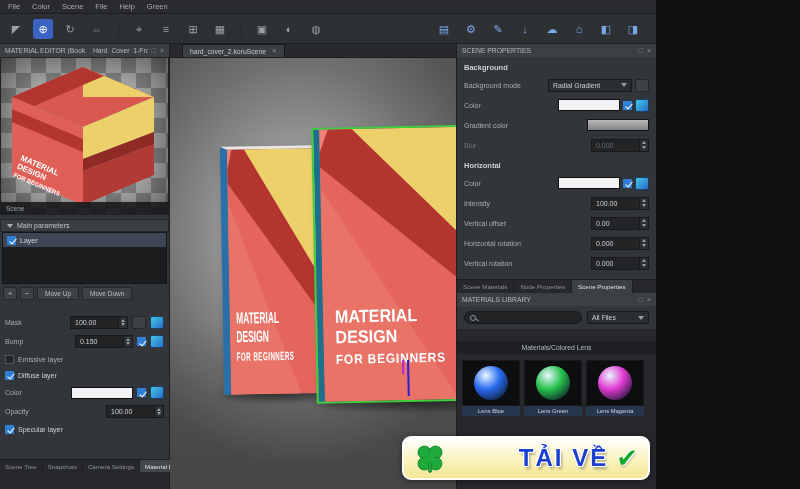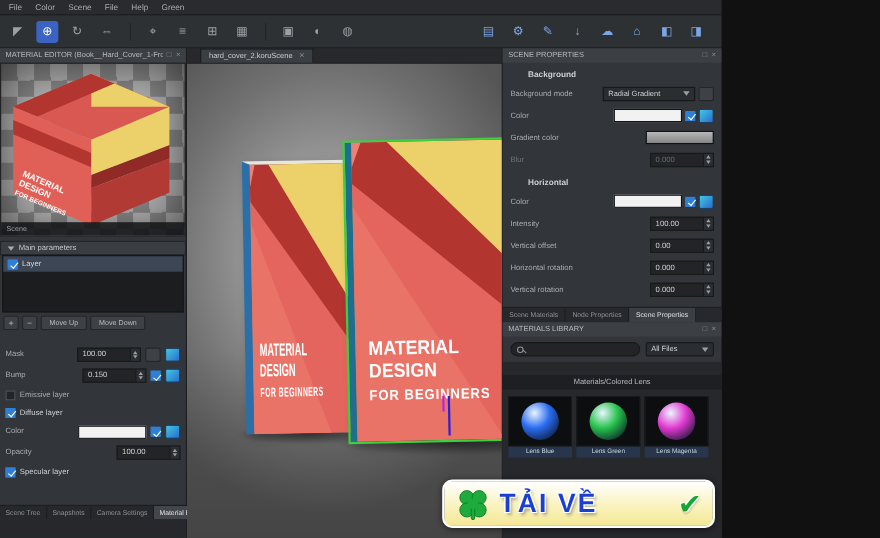--- a/index.html
+++ b/index.html
@@ -134,21 +134,21 @@
                 background:linear-gradient(180deg,#e3655e 0 36%, #f0ece1 36% 86%, #c9c4b8 86% 100%);
                 box-shadow:1px 2px 4px rgba(0,0,0,.2); }
   .stack-book span { position:absolute; left:8px; top:0px; font-size:5px; color:#fff; font-weight:bold; }
   .sb1 { width:116px; margin-left:8px; }
   .sb2 { width:122px; margin-left:4px; }
   .sb3 { width:128px; margin-left:0; }
 
   
   .right-panel { width:200px; background:#323539; display:flex; flex-direction:column;
                  border-left:1px solid #1c1e20; }
-  .sec-title { font-size:7.5px; font-weight:bold; color:#cdd1d5; padding:6px 7px 3px; flex:0 0 auto;margin-left:16px; }
+  .sec-title { font-size:7.5px; font-weight:bold; color:#cdd1d5; padding:6px 7px 3px; flex:0 0 auto; }
   .prop-row { display:flex; align-items:center; height:20px; padding:0 7px; gap:4px; flex:0 0 auto; }
   .prop-row.dim .p-label { color:#6f7377; }
   .ctrl { display:flex; align-items:center; gap:3px; justify-content:flex-end; }
   .dd { width:84px; height:13px; background:#2b2e31; border:1px solid #17191b; display:flex;
         align-items:center; justify-content:space-between; padding:0 4px; font-size:6.8px; color:#ccd0d4; }
   .dd-caret { width:0; height:0; border-left:3px solid transparent; border-right:3px solid transparent;
               border-top:4px solid #9a9ea3; }
 
   .prop-tabs { display:flex; height:14px; margin-top:6px; background:#26282b;
                border-top:1px solid #1c1e20; flex:0 0 auto; }
@@ -176,21 +176,21 @@
                  background:radial-gradient(circle at 35% 28%, #eaf6ff 0%, var(--c) 42%, #0a1426 92%); }
   .thumb-label { height:10px; background:#27354d; font-size:5.8px; color:#cfd6df; text-align:center;
                  line-height:10px; white-space:nowrap; overflow:hidden; }
 
   
   .watermark { position:absolute; right:6px; bottom:9px; width:248px; height:44px; z-index:50;
                display:flex; align-items:center; gap:8px; padding:0 10px;
                background:linear-gradient(180deg,#ffffff 0%, #faf3bd 55%, #f3e795 100%);
                border:2px solid #fff; border-radius:9px; box-shadow:0 1px 6px rgba(0,0,0,.45); }
   .clover { width:32px; height:32px; flex:0 0 auto; }
-  .wm-text { font-size:24px; font-weight:bold; color:#1b3fd0; letter-spacing:2px; flex:1; text-align:left;
+  .wm-text { font-size:24px; font-weight:bold; color:#1b3fd0; letter-spacing:2px; flex:1; text-align:right;
              text-shadow:1px 1px 0 #fff, -1px -1px 0 #fff, 1px -1px 0 #fff, -1px 1px 0 #fff, 2px 3px 3px rgba(0,0,0,.35); }
   .wm-check { font-size:26px; color:#17a82f; flex:0 0 auto;
               text-shadow:1px 1px 0 #fff, -1px -1px 0 #fff, 1px 2px 2px rgba(0,0,0,.3); }
 </style>
 </head>
 <body>
 
 <div class="app">
 
   <div class="menubar">

